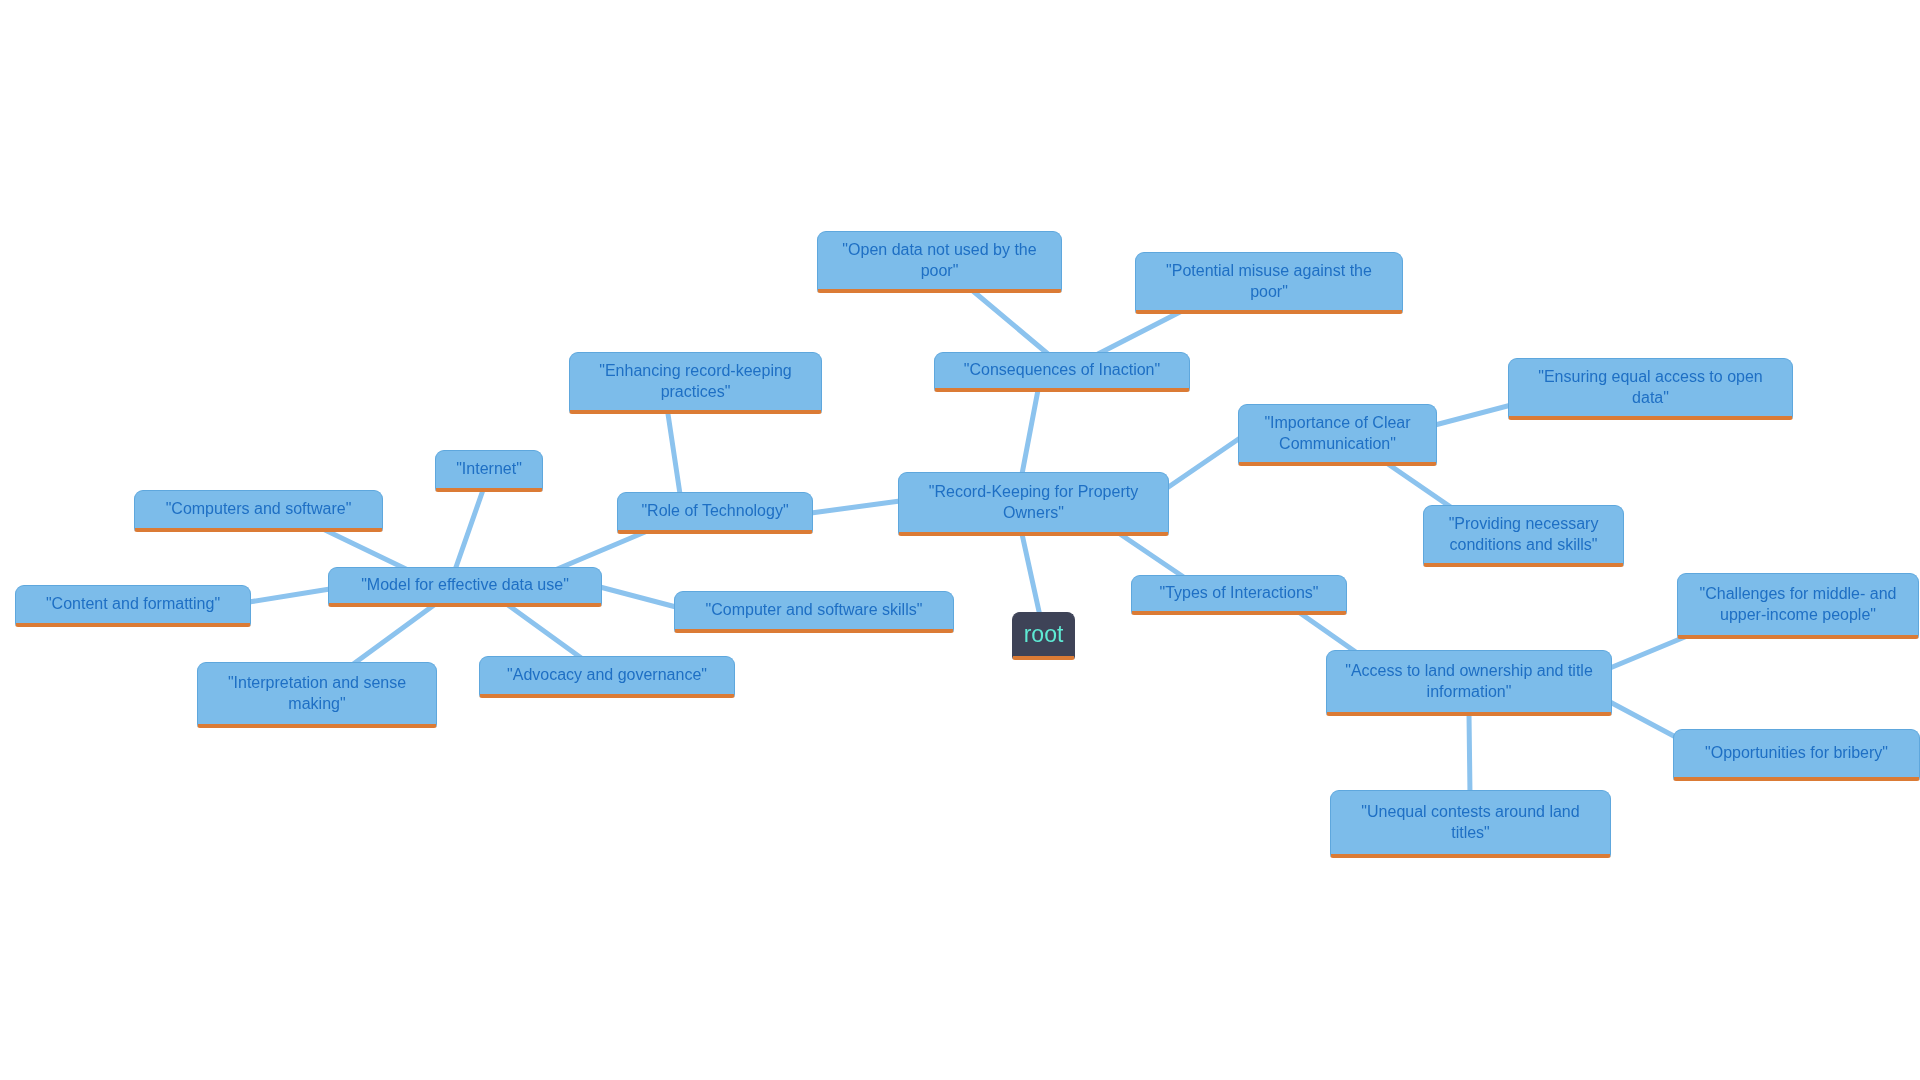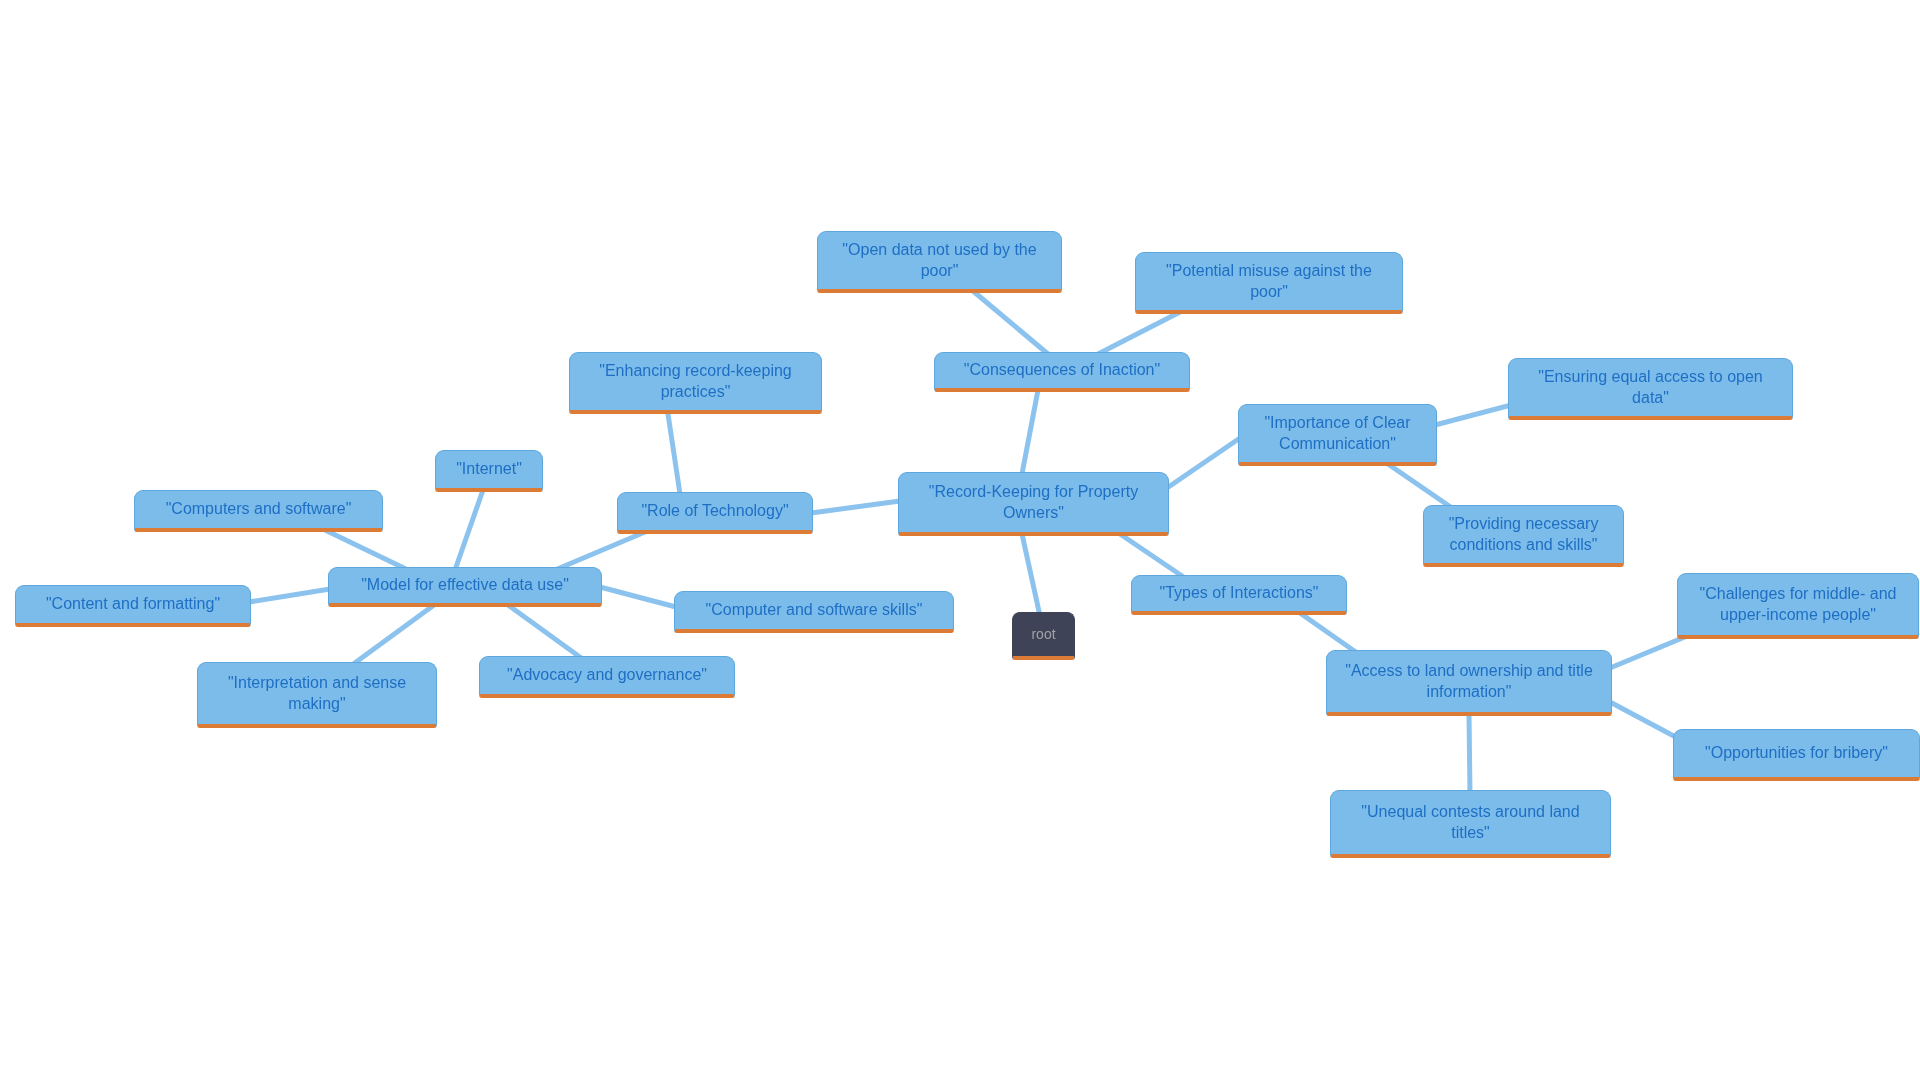--- a/index.html
+++ b/index.html
@@ -20,21 +20,21 @@
     color:#1E6FC4;
     font-size:16px;line-height:1.3;
     display:flex;align-items:center;justify-content:center;
     text-align:center;padding:2px 12px;
   }
   .node.root{
     background:#3E4357;
     border:1px solid #3E4357;
     border-bottom:4px solid #DB7B35;
     border-radius:8px 8px 3px 3px;
-    color:#a3a3a3;font-size:14px;
+    color:#5eead4;font-size:23px;
   }
 </style>
 </head>
 <body>
 
 <div id="canvas">
 
   <svg class="edges" viewBox="0 0 1920 1080">
     <line x1="973" y1="291" x2="1048" y2="354"></line>
     <line x1="1180" y1="312" x2="1098" y2="354"></line>

